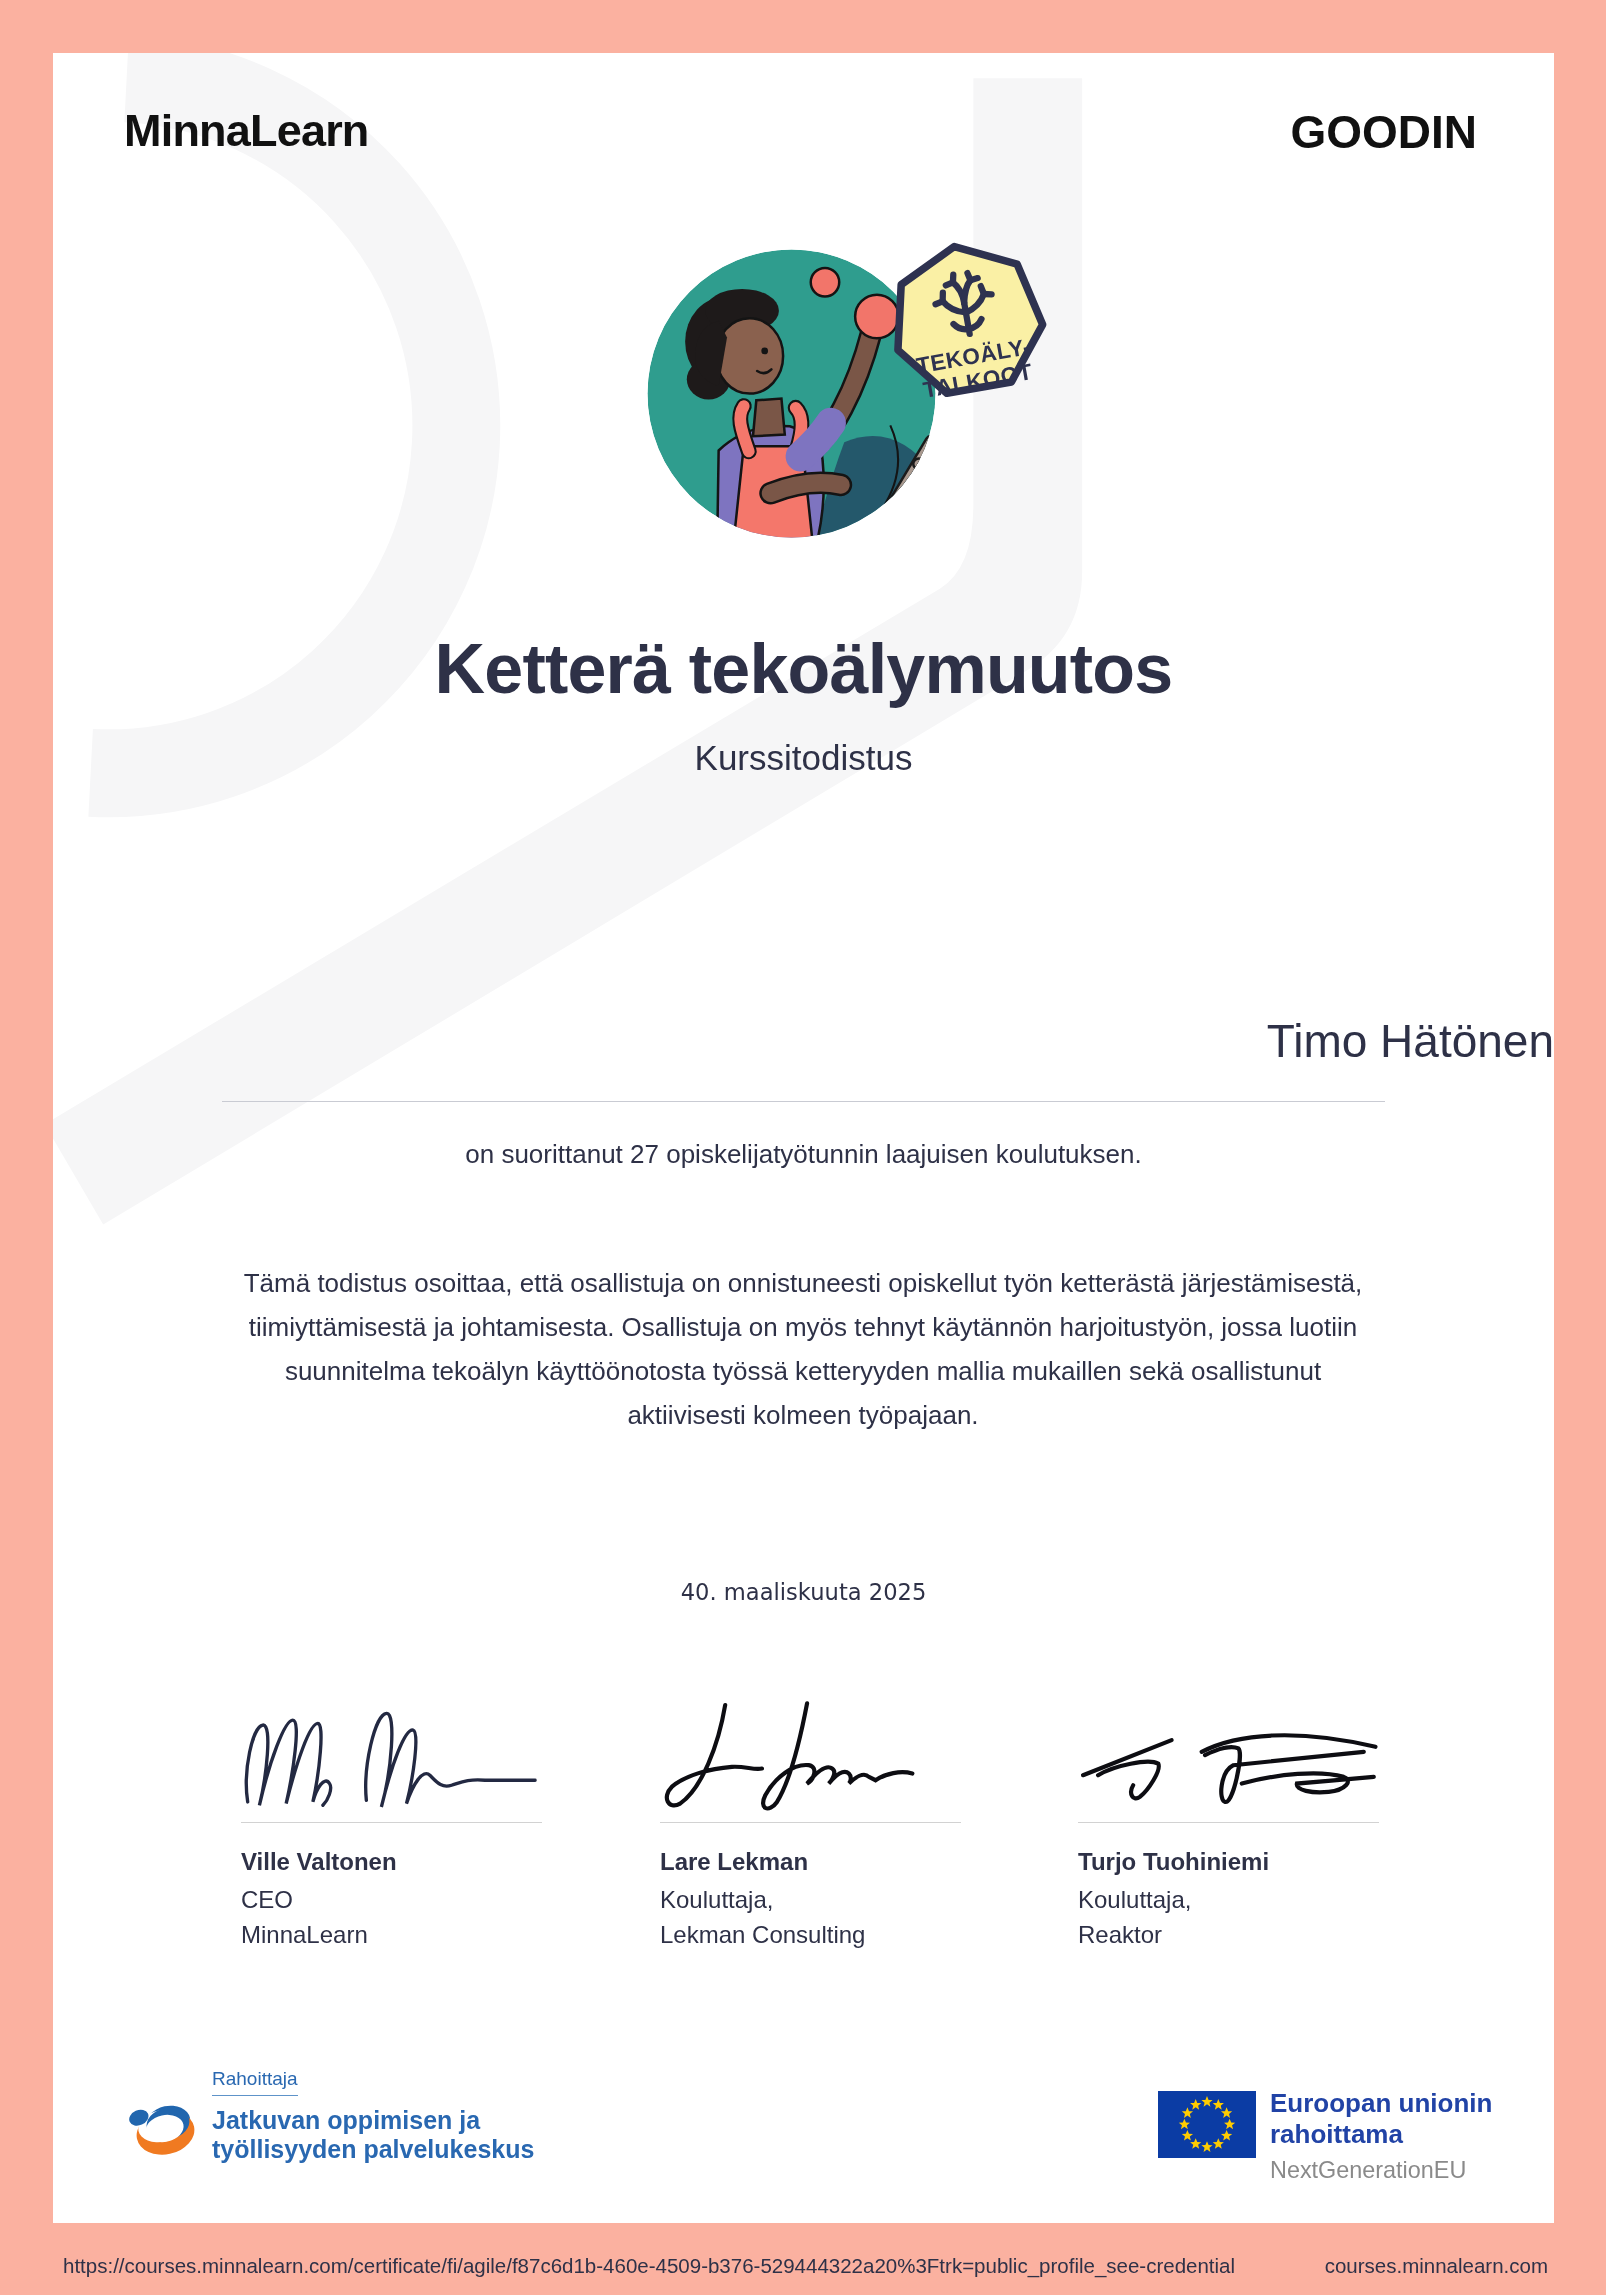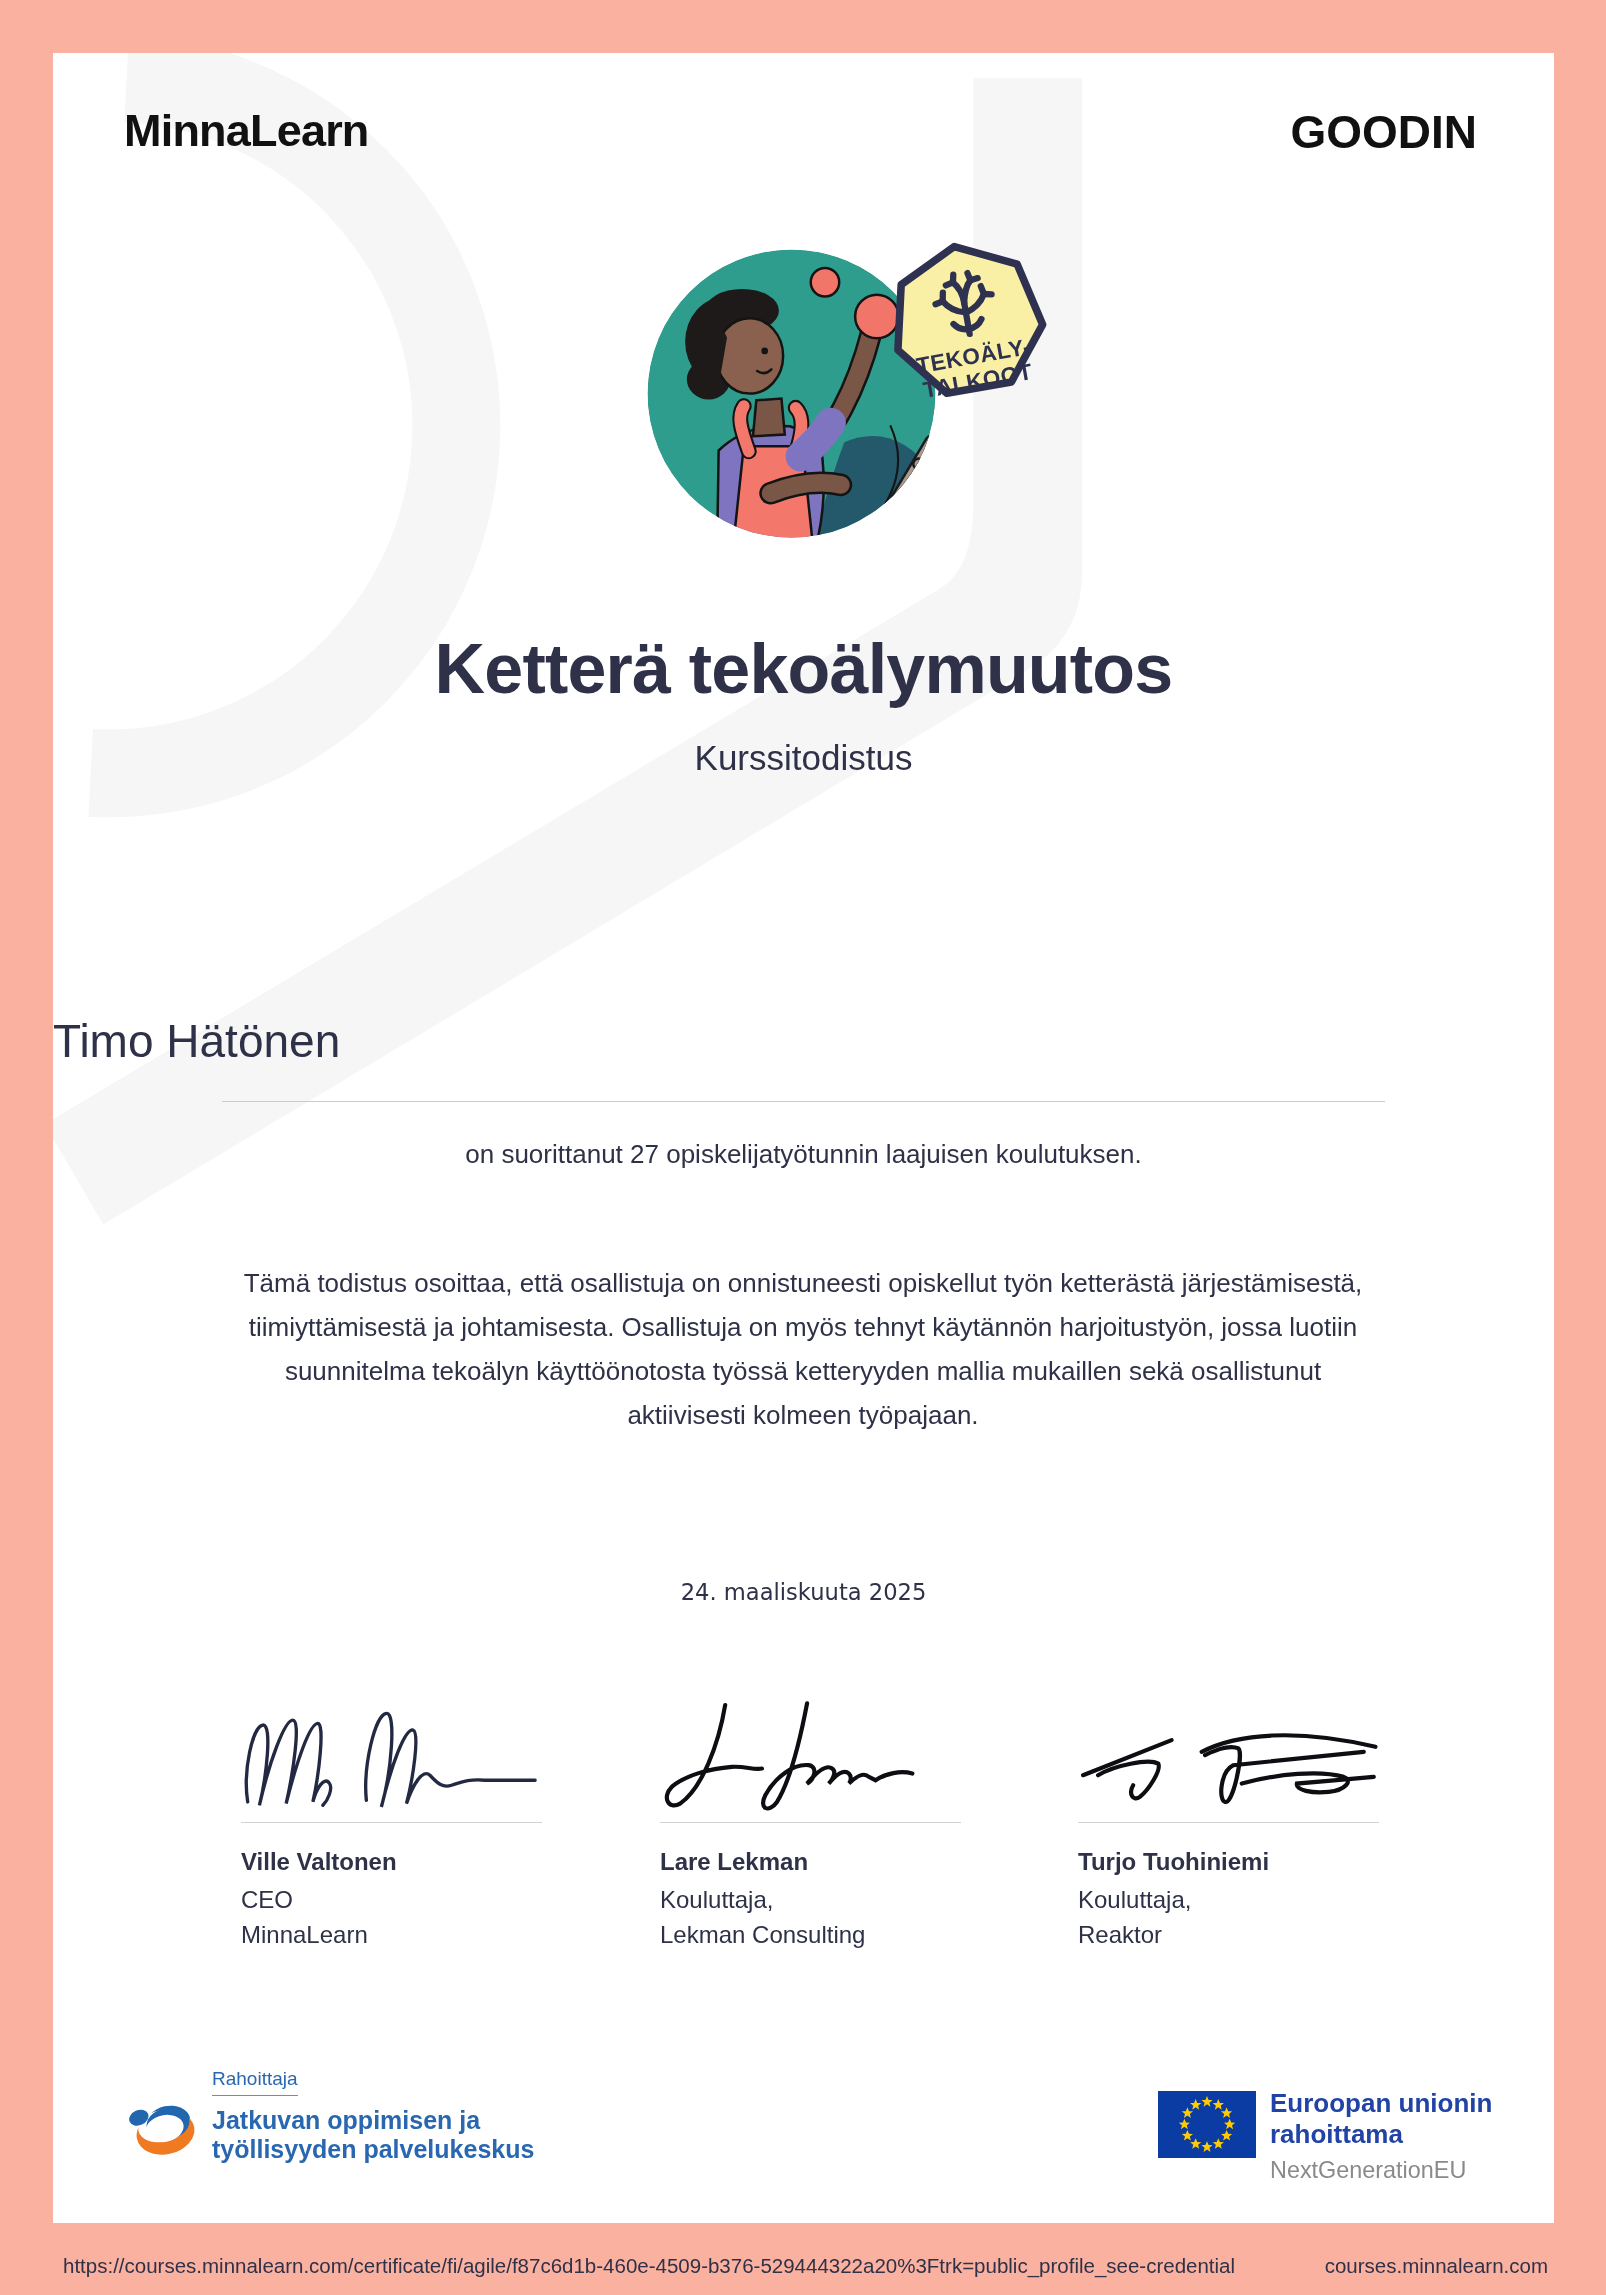--- a/index.html
+++ b/index.html
@@ -23,21 +23,21 @@
   .brand-left { font-size:45px; font-weight:700; letter-spacing:-0.8px; color:#111111; }
   .brand-right { font-size:46px; font-weight:800; letter-spacing:0px; color:#111111; }
 
   .illustration { position:absolute; left:540px; top:184px; width:469px; height:381px; }
 
   .course-title { position:absolute; left:0; right:0; top:576px; text-align:center;
     font-size:70px; font-weight:800; letter-spacing:-0.8px; color:#2E3147; }
   .cert-type { position:absolute; left:0; right:0; top:685px; text-align:center;
     font-size:35px; font-weight:400; color:#2E3147; }
 
-  .recipient { position:absolute; left:0; right:0; top:961px; text-align:left;
+  .recipient { position:absolute; left:0; right:0; top:961px; text-align:right;
     font-size:46px; font-weight:400; color:#2E3147; }
   .name-divider { position:absolute; left:169px; top:1048px; width:1163px;
     border-top:1.7px solid #C9CBD3; }
 
   .completion { position:absolute; left:0; right:0; top:1086px; text-align:center;
     font-size:26px; font-weight:400; color:#2E3147; }
 
   .description { position:absolute; left:177px; top:1208px; width:1146px; text-align:center;
     font-size:26px; font-weight:400; line-height:44px; color:#2E3147; }
 
@@ -164,21 +164,21 @@
     <div class="course-title">Ketterä tekoälymuutos</div>
     <div class="cert-type">Kurssitodistus</div>
 
     <div class="recipient">Timo Hätönen</div>
     <div class="name-divider"></div>
 
     <div class="completion">on suorittanut 27 opiskelijatyötunnin laajuisen koulutuksen.</div>
 
     <div class="description">Tämä todistus osoittaa, että osallistuja on onnistuneesti opiskellut työn ketterästä järjestämisestä, tiimiyttämisestä ja johtamisesta. Osallistuja on myös tehnyt käytännön harjoitustyön, jossa luotiin suunnitelma tekoälyn käyttöönotosta työssä ketteryyden mallia mukaillen sekä osallistunut aktiivisesti kolmeen työpajaan.</div>
 
-    <div class="issue-date">24. maaliskuuta 2025</div>
+    <div class="issue-date">40. maaliskuuta 2025</div>
 
     <div class="sig" style="left:188px;">
       <svg class="sig-canvas" viewBox="0 0 365 152">
         <g stroke="#232942" stroke-width="4" fill="none" stroke-linecap="round">
           <path d="M8,128 C2,90 14,38 26,36 C38,34 30,100 22,132 C34,80 52,30 62,30 C72,30 62,95 54,130 C66,82 82,34 92,34 C100,34 94,92 86,128 C90,112 100,96 106,106 C110,112 104,126 98,132"></path>
           <path d="M150,126 C146,86 160,24 174,22 C186,20 180,92 168,134 C180,84 196,40 206,42 C214,44 206,100 198,130 C206,106 218,88 226,96 C234,104 240,112 252,108 C262,105 272,100 292,102 L352,102"></path>
         </g>
       </svg>
       <div class="sig-line"></div>
       <div class="sig-name">Ville Valtonen</div>

